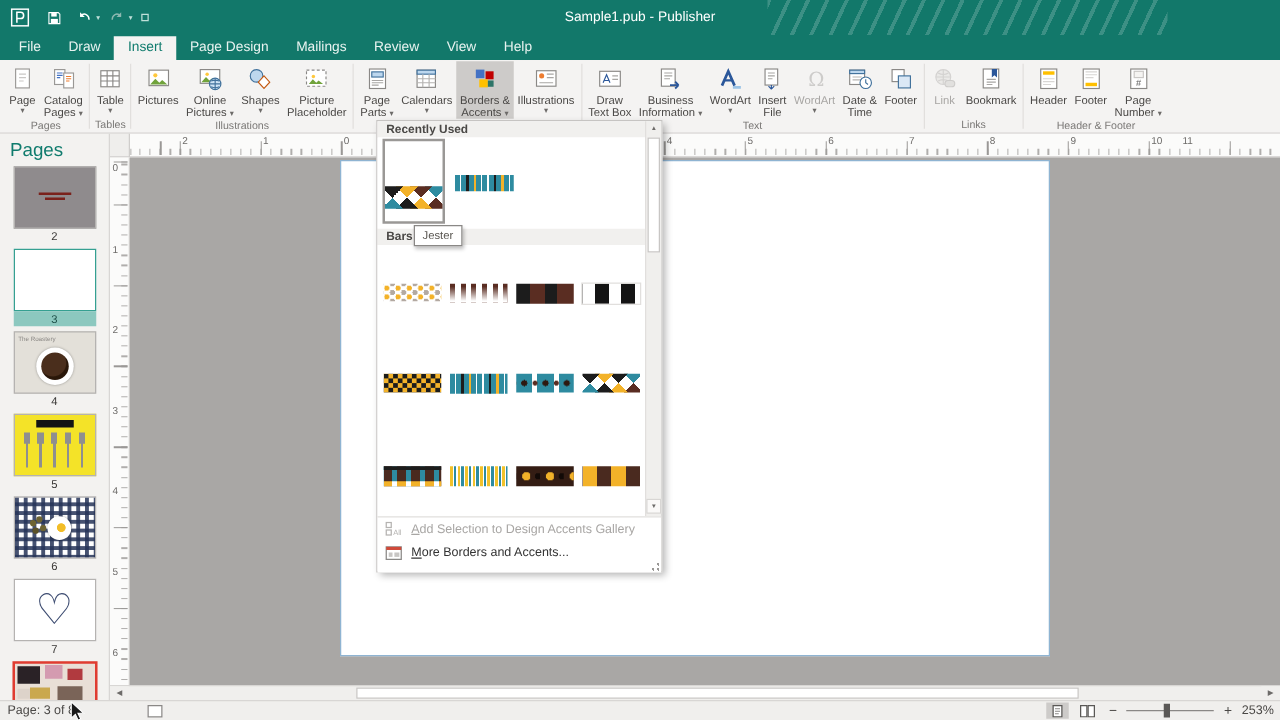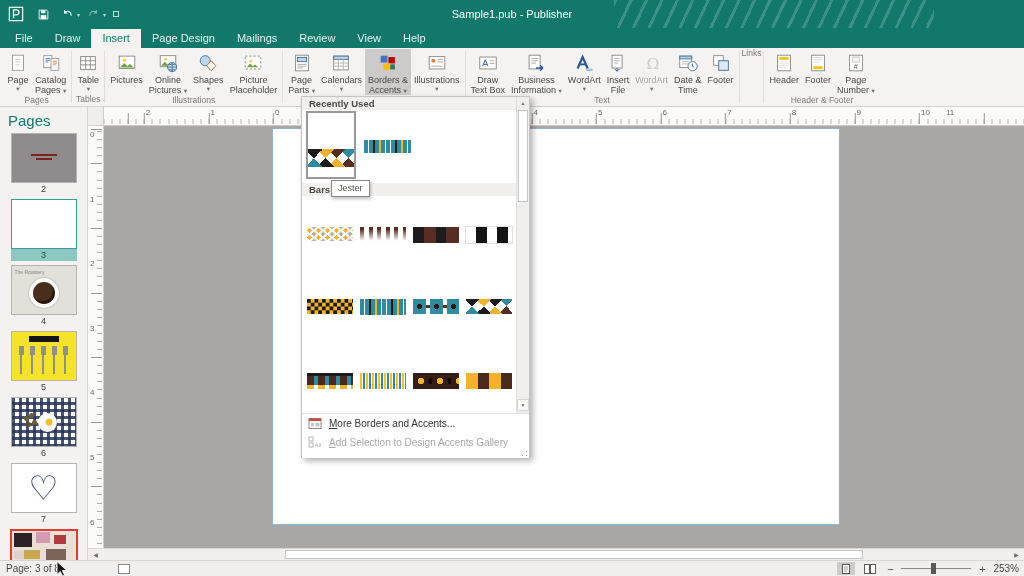--- a/index.html
+++ b/index.html
@@ -444,20 +444,42 @@
                 <rect x="9.5" y="9.5" width="10.5" height="10.5" fill="#dbe8f5" stroke="#41719c"></rect>
               </svg>
             </span>
             <div class="lab">Footer</div>
           </div>
         </div>
         <div class="glabel">Text</div>
       </div>
       <div class="rsep"></div>
       <div class="rgroup">
+        <div class="rbtns">
+          <div class="rbtn disabled">
+            <span class="icon">
+              <svg viewBox="0 0 24 24">
+                <circle cx="10.5" cy="10.5" r="6.5" fill="#e2e0de" stroke="#b5b3b1"></circle>
+                <path d="M4 10.5h13M10.5 4v13M6 7a9 9 0 0 0 9 0M6 14a9 9 0 0 1 9 0" stroke="#b5b3b1" fill="none"></path>
+                <rect x="12" y="13.5" width="8.5" height="5.5" rx="2.7" fill="#d0cecc" stroke="#a8a6a4"></rect>
+              </svg>
+            </span>
+            <div class="lab">Link</div>
+          </div>
+          <div class="rbtn">
+            <span class="icon">
+              <svg viewBox="0 0 24 24">
+                <rect x="5" y="3.5" width="13.5" height="16.5" fill="#fff" stroke="#8a8886"></rect>
+                <path d="M8 12.5h8M8 15h8M8 17h5" stroke="#a8a6a4"></path>
+                <path d="M12.5 3.5h4.5V11l-2.25-2L12.5 11z" fill="#2b579a"></path>
+              </svg>
+            </span>
+            <div class="lab">Bookmark</div>
+          </div>
+        </div>
         <div class="glabel">Links</div>
       </div>
       <div class="rsep"></div>
       <div class="rgroup">
         <div class="rbtns">
           <div class="rbtn">
             <span class="icon">
               <svg viewBox="0 0 24 24">
                 <rect x="5" y="3.5" width="14" height="17" fill="#fff" stroke="#8a8886"></rect>
                 <rect x="7" y="5.5" width="10" height="3" fill="#ffc000"></rect>
@@ -648,41 +670,41 @@
             <div class="pat pat-blocks-yellow"></div>
           </div>
         </div>
       </div>
     <div id="dscroll">
       <span class="dsarrow up">▲</span>
       <div id="dthumb"></div>
       <span class="dsarrow down">▼</span>
     </div>
     <div id="dfooter">
+      <div class="fitem disabled">
+        <span class="ficon">
+          <svg viewBox="0 0 14 13">
+              <rect x="1" y="1" width="4" height="4" fill="none" stroke="#b5b3b1"></rect>
+              <rect x="1" y="7" width="4" height="4" fill="none" stroke="#b5b3b1"></rect>
+              <text x="6.5" y="11" font-size="6" fill="#b5b3b1">All</text>
+            </svg>
+        </span>
+        <span><u>A</u><span id="f0rest">dd Selection to Design Accents Gallery</span></span>
+      </div>
       <div class="fitem">
         <span class="ficon">
           <svg viewBox="0 0 14 13">
               <rect x="1" y="1.5" width="12" height="10" fill="#fff" stroke="#8a8886"></rect>
               <rect x="1" y="1.5" width="12" height="2.5" fill="#d04a3a"></rect>
               <rect x="3" y="6" width="3" height="3.5" fill="#c8c6c4"></rect>
               <rect x="7.5" y="6" width="4" height="3.5" fill="#c8c6c4"></rect>
             </svg>
         </span>
         <span><u>M</u><span id="f1rest">ore Borders and Accents...</span></span>
       </div>
-      <div class="fitem disabled">
-        <span class="ficon">
-          <svg viewBox="0 0 14 13">
-              <rect x="1" y="1" width="4" height="4" fill="none" stroke="#b5b3b1"></rect>
-              <rect x="1" y="7" width="4" height="4" fill="none" stroke="#b5b3b1"></rect>
-              <text x="6.5" y="11" font-size="6" fill="#b5b3b1">All</text>
-            </svg>
-        </span>
-        <span><u>A</u><span id="f0rest">dd Selection to Design Accents Gallery</span></span>
-      </div>
       <div id="grip"></div>
     </div>
   </div>
 
   <div id="tooltip">Jester</div>
 
   <div id="cursor">
     <svg width="12" height="16" viewBox="0 0 12 16">
         <path d="M1 0.5 L1 13.5 L4.3 10.5 L6.5 15.2 L8.6 14.2 L6.4 9.6 L11 9.6 Z" fill="#1a1a1a" stroke="#fff" stroke-width="0.9"></path>
       </svg>

